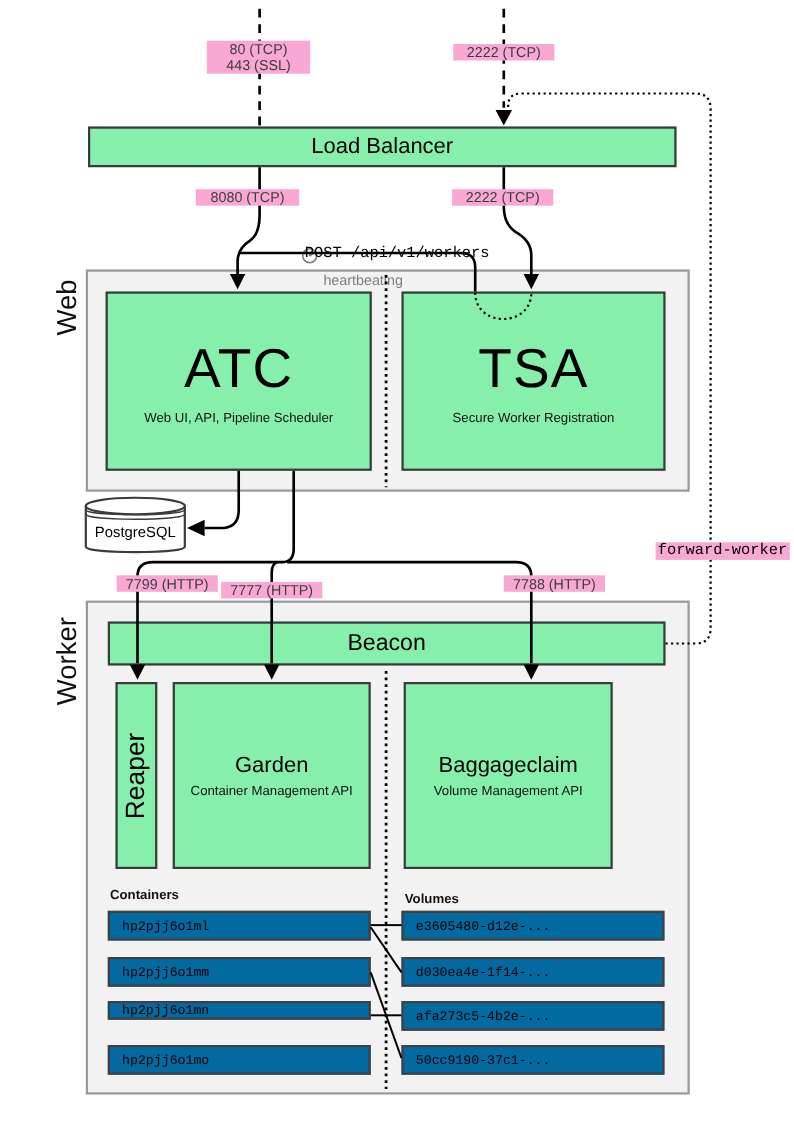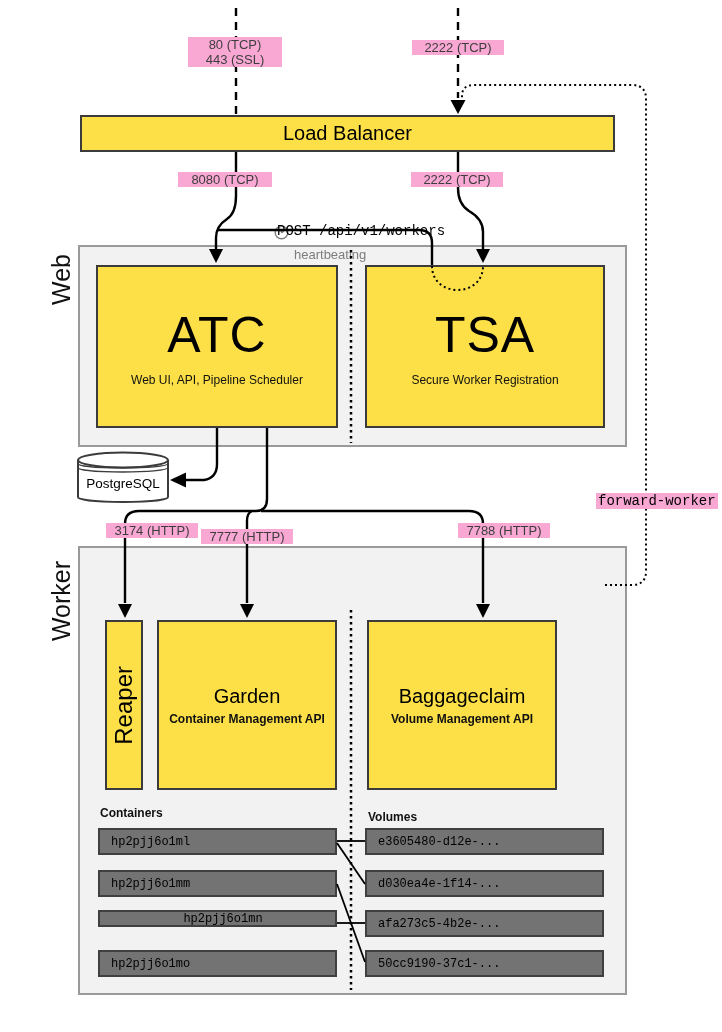--- a/index.html
+++ b/index.html
@@ -1,31 +1,31 @@
 <!DOCTYPE html>
 <html><head>
 <meta charset="utf-8">
 <style>
   html,body{margin:0;padding:0;background:#fff;}
   .canvas{position:relative;width:722px;height:1032px;background:#fff;overflow:hidden;
           font-family:"Liberation Sans","DejaVu Sans",sans-serif;color:#000;}
   .abs{position:absolute;box-sizing:border-box;}
   .section{background:#f2f2f2;border:2px solid #9a9a9a;}
-  .box{background:#fde047;border:2px solid #3b3b3b;}
+  .box{background:#86efac;border:2px solid #3b3b3b;}
   .cc{display:flex;align-items:center;justify-content:center;text-align:center;}
   .col{display:flex;flex-direction:column;align-items:center;justify-content:center;text-align:center;}
   .vtext{writing-mode:vertical-rl;transform:rotate(180deg);}
   .biglabel{font-size:50px;letter-spacing:1px;}
   .sub{font-size:12px;margin-top:9px;color:#111;}
   .midlabel{font-size:20px;}
-  .sub2{font-size:12px;margin-top:4px;color:#111;font-weight:bold;}
+  .sub2{font-size:12px;margin-top:4px;color:#111;}
   .portlabel{font-size:13px;color:#3d3d3d;white-space:nowrap;text-align:center;line-height:15px;}
   .wbg{background:#f9a8d4;padding:0 2px;}
   .mono{font-family:"Liberation Mono","DejaVu Sans Mono",monospace;font-size:14px;color:#000;white-space:nowrap;}
-  .rowbox{background:#737373;border:2px solid #404040;display:flex;align-items:center;padding-left:11px;}
+  .rowbox{background:#0369a1;border:2px solid #404040;display:flex;align-items:center;padding-left:11px;}
   .rowbox span{font-family:"Liberation Mono","DejaVu Sans Mono",monospace;font-size:12px;}
   .grouplabel{font-size:12px;font-weight:bold;color:#111;}
   .seclabel{font-size:25px;color:#111;}
   svg.layer{position:absolute;left:0;top:0;pointer-events:none;}
 </style>
 </head>
 <body>
 
 <div class="canvas">
 
@@ -53,41 +53,44 @@
   </div>
 
   <svg class="abs" style="left:76px;top:450px;" width="94" height="58" viewBox="0 0 94 58">
     <path d="M2,10 V47 C2,53.5 92,53.5 92,47 V10" fill="#ffffff" stroke="#3b3b3b" stroke-width="2"></path>
     <ellipse cx="47" cy="10" rx="45" ry="7.5" fill="#ffffff" stroke="#3b3b3b" stroke-width="2"></ellipse>
     <path d="M2,13.5 C2,19.5 92,19.5 92,13.5" fill="none" stroke="#3b3b3b" stroke-width="1.3"></path>
     <path d="M2,17.5 C2,23.5 92,23.5 92,17.5" fill="none" stroke="#3b3b3b" stroke-width="1.3"></path>
   </svg>
   <div class="abs cc" style="left:76px;top:472px;width:94px;height:22px;font-size:13.5px;">PostgreSQL</div>
 
+  <div class="abs box cc" style="left:98px;top:565px;width:507px;height:40px;font-size:21px;">
+    <span>Beacon</span>
+  </div>
 
   <div class="abs box cc" style="left:105px;top:620px;width:38px;height:170px;">
     <span class="vtext" style="font-size:24px;">Reaper</span>
   </div>
   <div class="abs box col" style="left:157px;top:620px;width:180px;height:170px;">
     <div class="midlabel">Garden</div>
     <div class="sub2">Container Management API</div>
   </div>
   <div class="abs box col" style="left:367px;top:620px;width:190px;height:170px;">
     <div class="midlabel">Baggageclaim</div>
     <div class="sub2">Volume Management API</div>
   </div>
 
   <div class="abs grouplabel" style="left:100px;top:806px;">Containers</div>
   <div class="abs rowbox" style="left:98px;top:828px;width:239px;height:27px;">
       <span>hp2pjj6o1ml</span>
     </div>
   <div class="abs rowbox" style="left:98px;top:870px;width:239px;height:27px;">
       <span>hp2pjj6o1mm</span>
     </div>
-  <div class="abs rowbox" style="left:98px;top:910px;width:239px;height:17px;justify-content:center;">
+  <div class="abs rowbox" style="left:98px;top:910px;width:239px;height:17px;">
       <span>hp2pjj6o1mn</span>
     </div>
   <div class="abs rowbox" style="left:98px;top:950px;width:239px;height:27px;">
       <span>hp2pjj6o1mo</span>
     </div>
 
   <div class="abs grouplabel" style="left:368px;top:810px;">Volumes</div>
   <div class="abs rowbox" style="left:365px;top:828px;width:239px;height:27px;">
       <span>e3605480-d12e-...</span>
     </div>
@@ -137,21 +140,21 @@
   <div class="abs" style="left:274px;top:202px;display:flex;align-items:center;gap:5px;">
     <svg width="15" height="15" viewBox="0 0 15 15">
       <circle cx="7.5" cy="7.5" r="6.3" fill="none" stroke="#7d7d7d" stroke-width="1.4"></circle>
       <path d="M7.5,7.9 L7.5,4.2 M7.5,7.9 L10.1,5.8" fill="none" stroke="#7d7d7d" stroke-width="1.3"></path>
     </svg>
     <span style="font-size:13px;color:#7d7d7d;margin-top:45px;">heartbeating</span>
   </div>
   <div class="abs mono" style="left:277px;top:223px;">POST /api/v1/workers</div>
   <div class="abs mono wbg" style="left:596px;top:493px;">forward-worker</div>
 
-  <div class="abs portlabel wbg" style="left:106px;top:523px;width:92px;">3174 (HTTP)</div>
+  <div class="abs portlabel wbg" style="left:106px;top:523px;width:92px;">7799 (HTTP)</div>
   <div class="abs portlabel wbg" style="left:201px;top:529px;width:92px;">7777 (HTTP)</div>
   <div class="abs portlabel wbg" style="left:458px;top:523px;width:92px;">7788 (HTTP)</div>
 
   <svg class="layer" width="722" height="1032" viewBox="0 0 722 1032">
     <g stroke="#000" stroke-width="2.4" fill="none">
       <path d="M218,230 H419 Q432,230 432,243 V265"></path>
     </g>
     <g stroke="#000" stroke-width="2" fill="none" stroke-dasharray="2 3">
       <path d="M432,266 C432,298 483,298 483,266"></path>
     </g>

